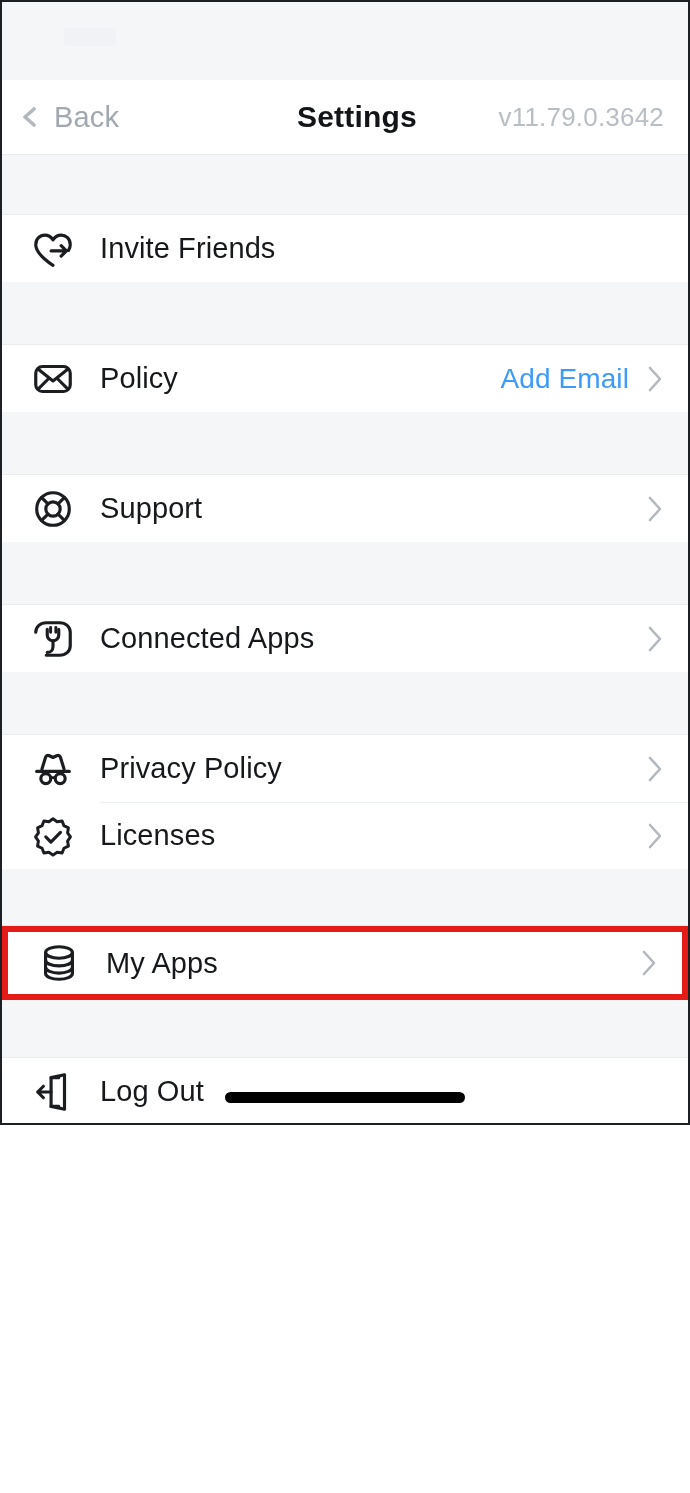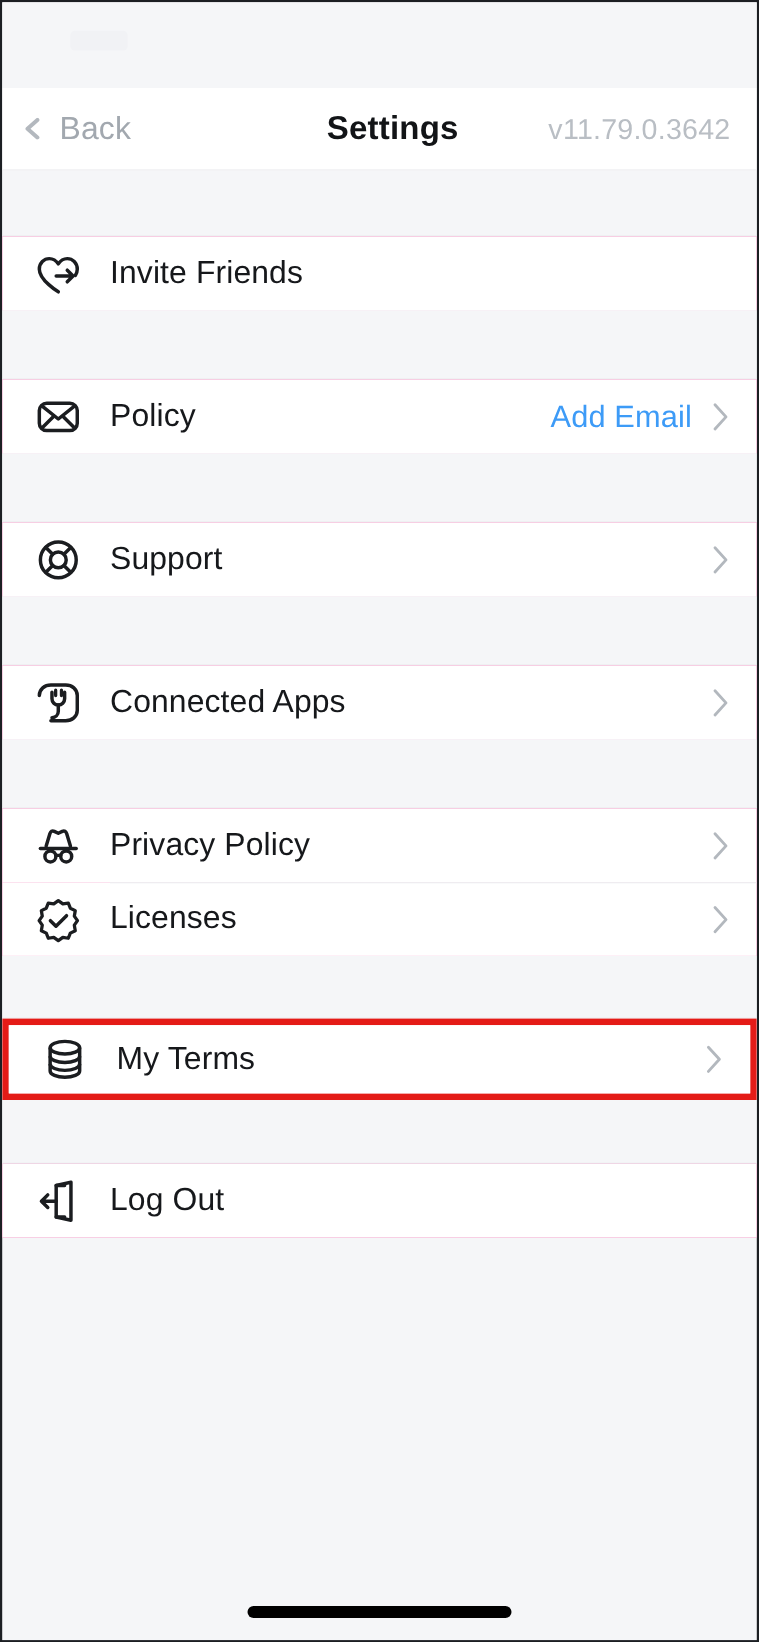--- a/index.html
+++ b/index.html
@@ -8,21 +8,21 @@
     width: 690px;
     height: 1493px;
     background: #ffffff;
     font-family: "Liberation Sans", sans-serif;
     -webkit-font-smoothing: antialiased;
   }
 
   #phone {
     position: relative;
     width: 690px;
-    height: 1493px;
+    height: 1125px;
     background: #f5f6f8;
     border: 2px solid #1c1f23;
     overflow: hidden;
   }
 
   
   .status-bar {
     height: 78px;
     background: #f5f6f8;
     position: relative;
@@ -317,21 +317,21 @@
   <div class="highlight-wrap">
     <div class="row">
       <span class="row-icon">
         <svg viewBox="0 0 48 48" width="46" height="46" fill="none">
           <ellipse cx="24" cy="13" rx="14" ry="6" stroke="#1b1d20" stroke-width="3.3"></ellipse>
           <path d="M10 13 V35 C10 38.3 16.3 41 24 41 C31.7 41 38 38.3 38 35 V13" stroke="#1b1d20" stroke-width="3.3" stroke-linejoin="round"></path>
           <path d="M10 21 C10 24.3 16.3 27 24 27 C31.7 27 38 24.3 38 21" stroke="#1b1d20" stroke-width="3.3"></path>
           <path d="M10 28.5 C10 31.8 16.3 34.5 24 34.5 C31.7 34.5 38 31.8 38 28.5" stroke="#1b1d20" stroke-width="3.3"></path>
         </svg>
       </span>
-      <span class="row-label">My Terms</span>
+      <span class="row-label">My Apps</span>
       <span class="row-right">
         <span class="row-chevron">
           <svg viewBox="0 0 17 28" width="17" height="28" fill="none">
             <path d="M3 3 L13 14 L3 25" stroke="#b3b8be" stroke-width="2.6" stroke-linecap="round" stroke-linejoin="round"></path>
           </svg>
         </span>
       </span>
     </div>
   </div>
 

